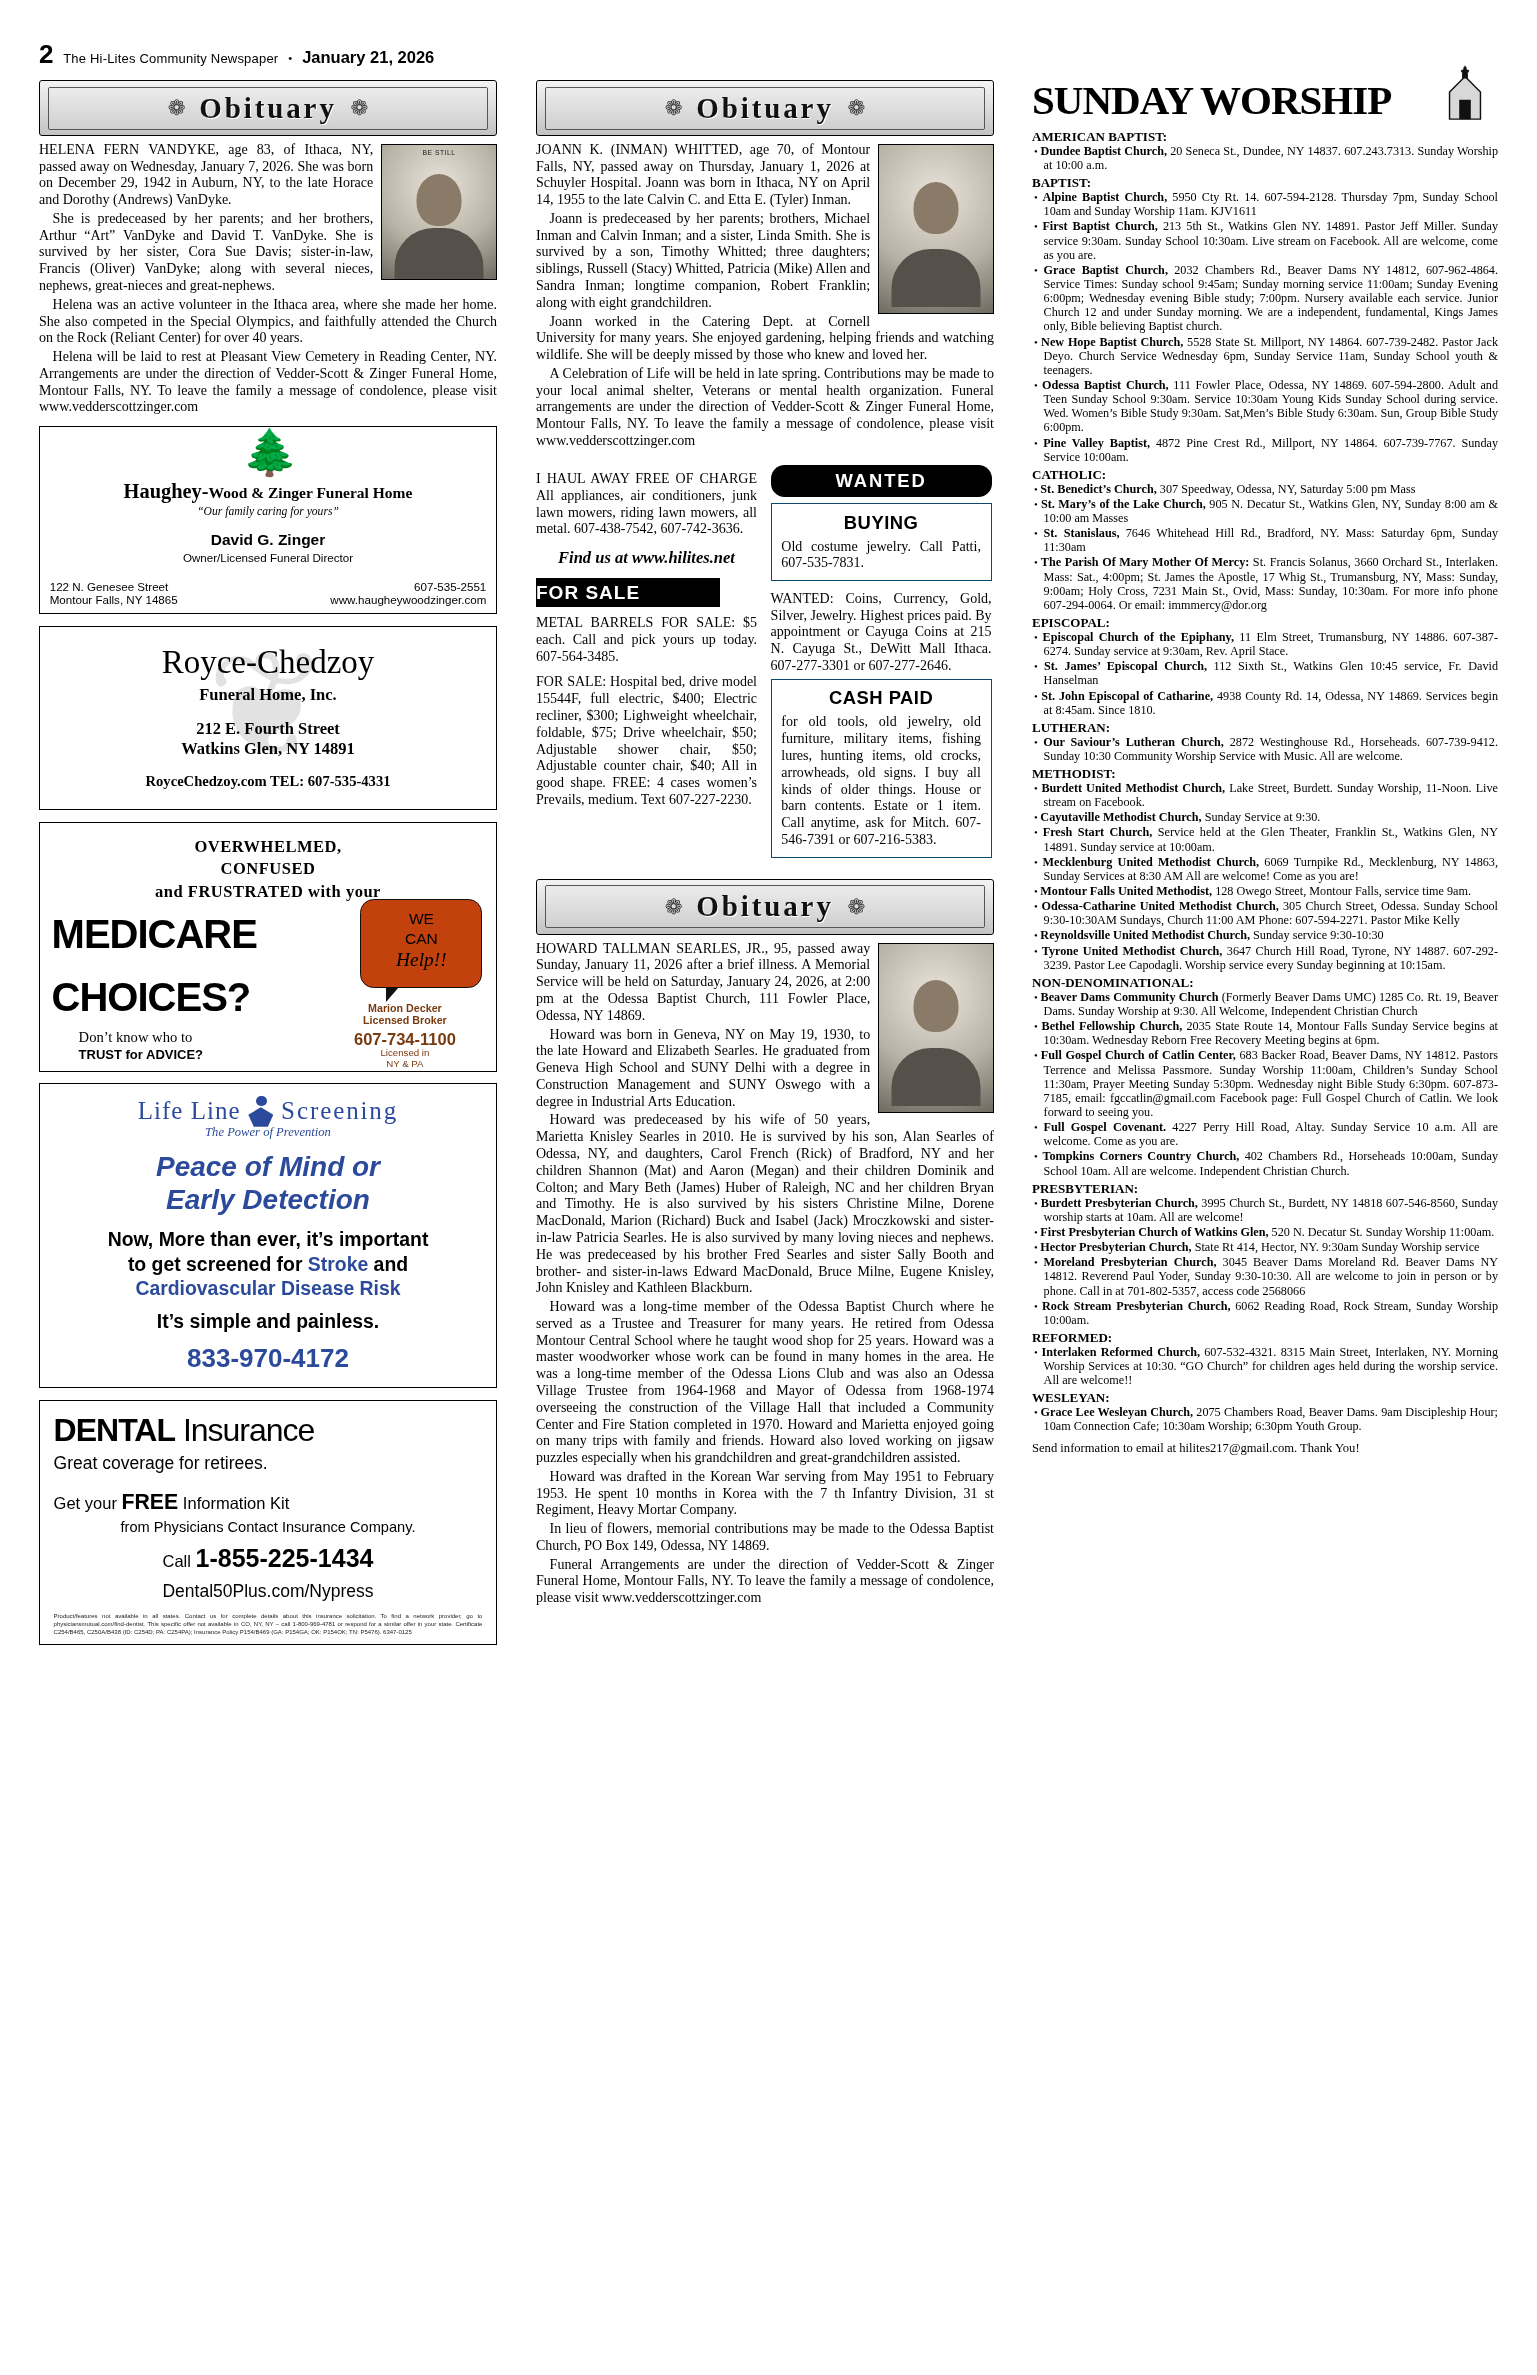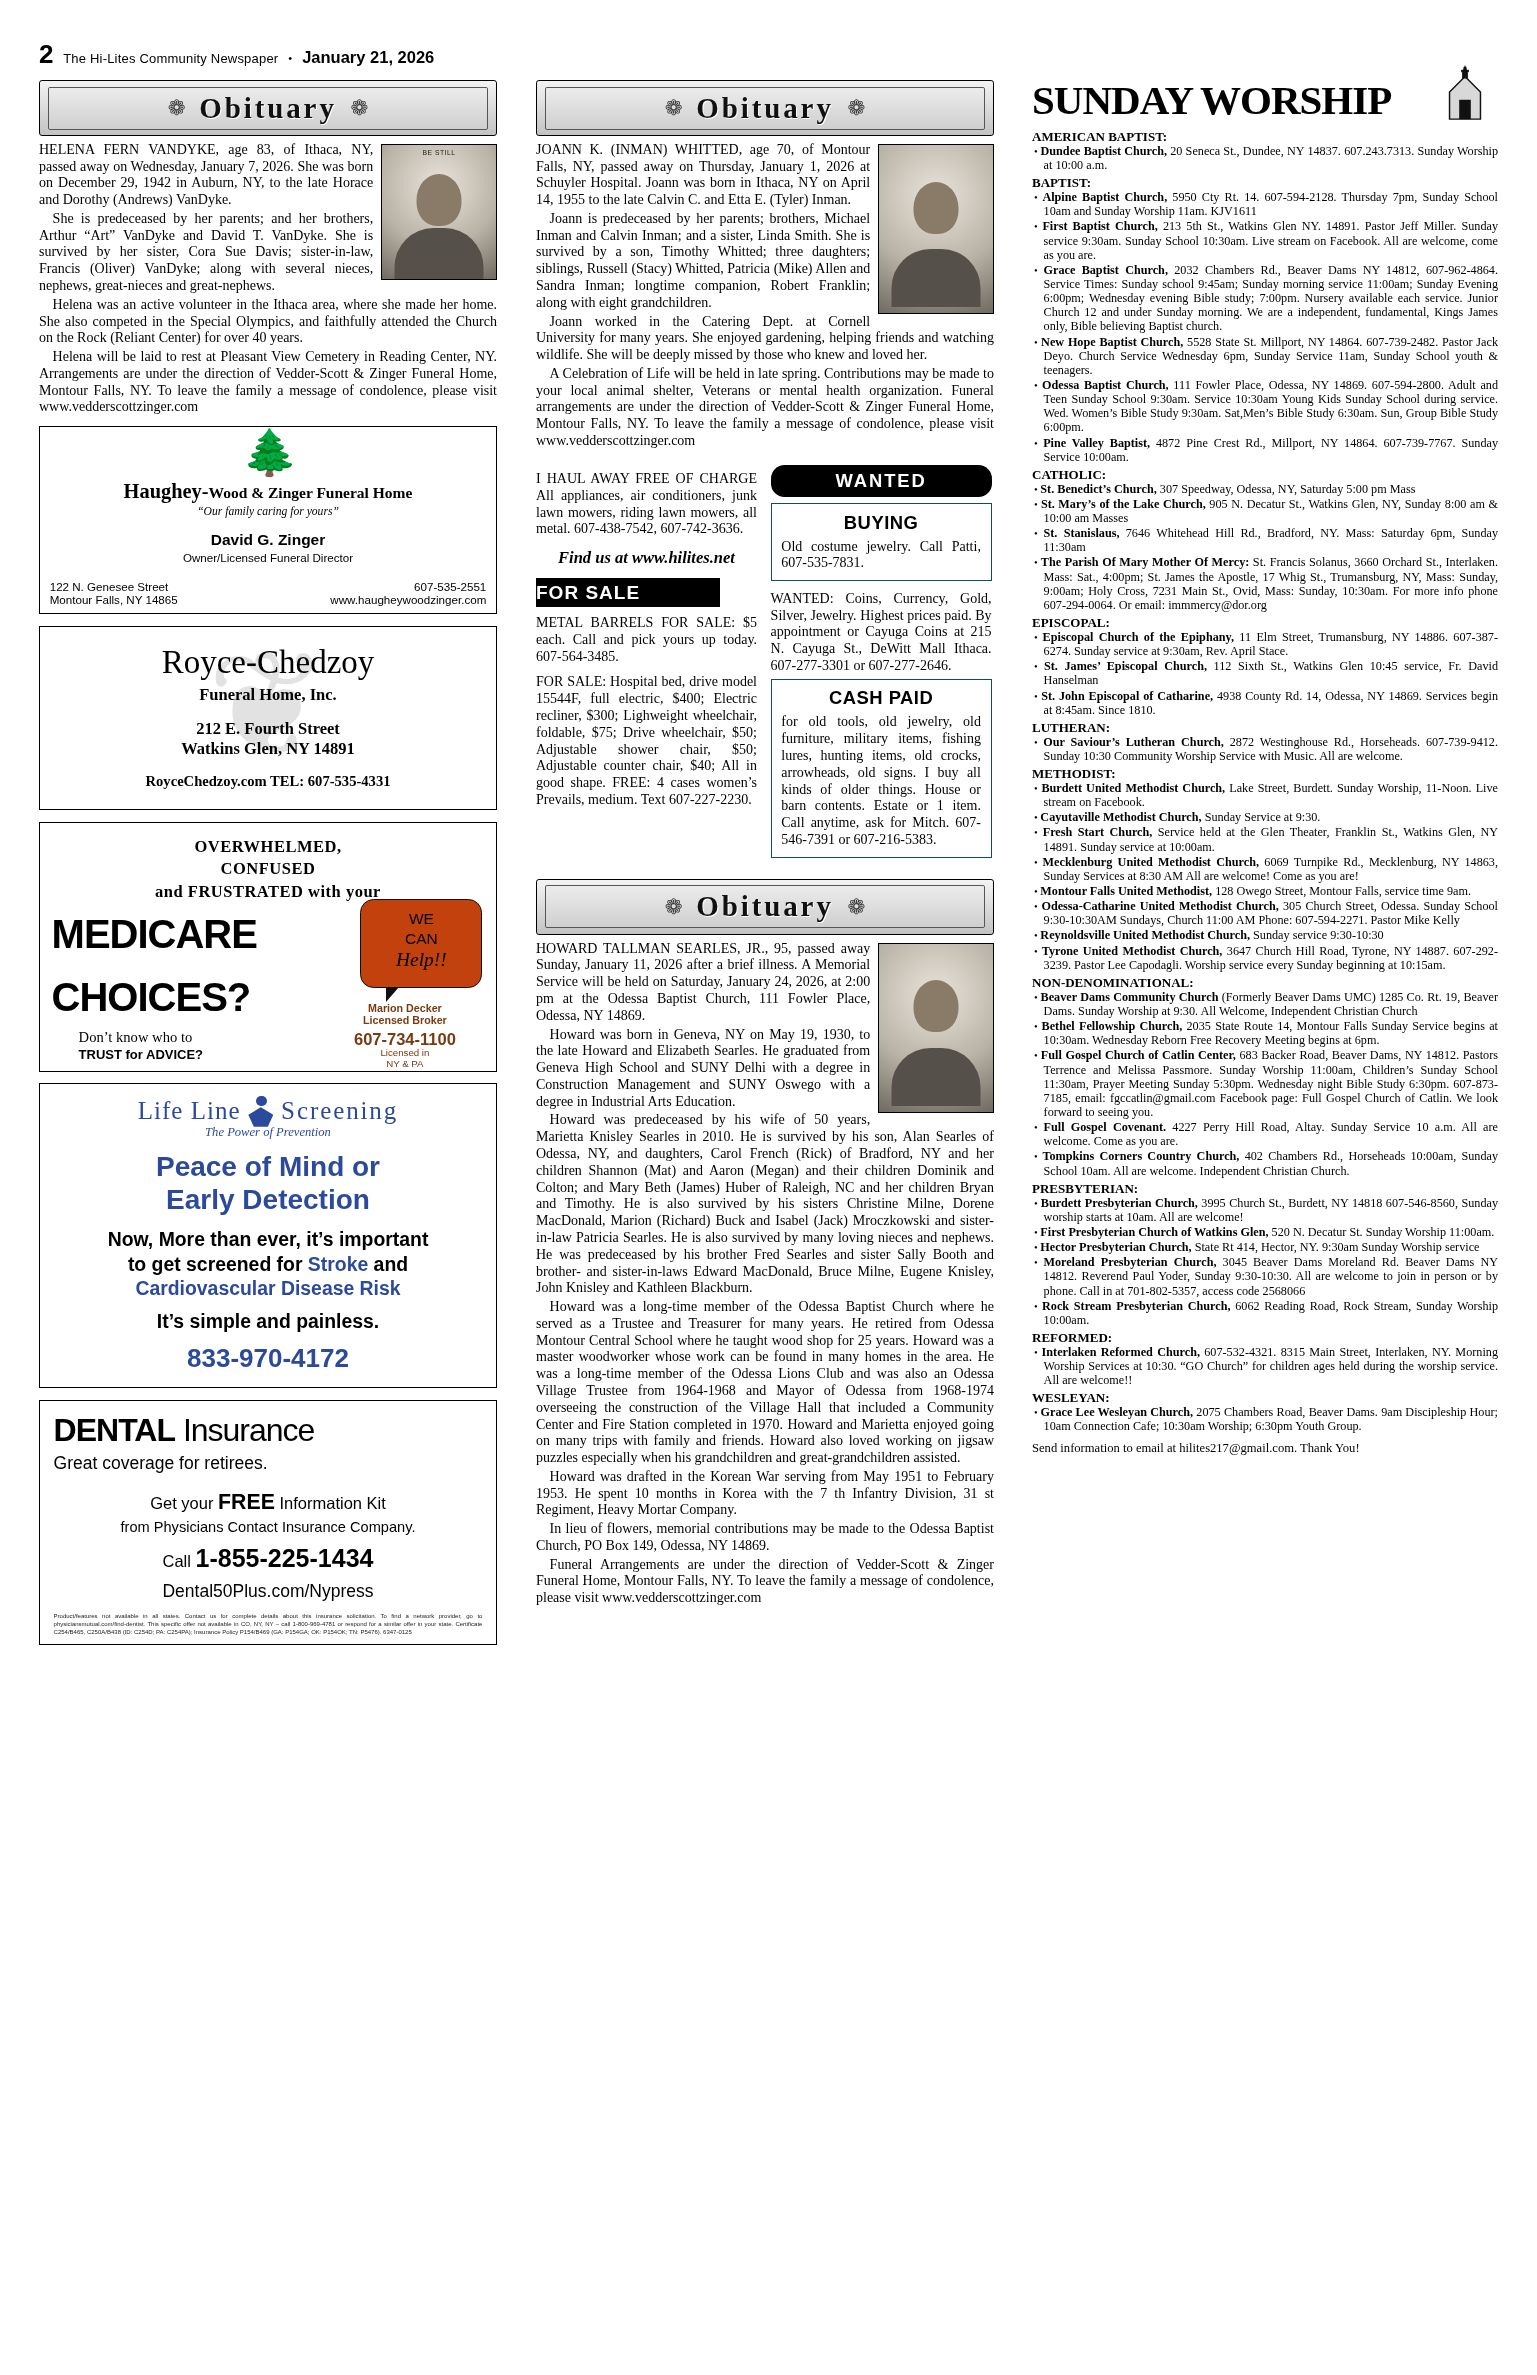--- a/index.html
+++ b/index.html
@@ -351,20 +351,21 @@
   }
   .ll-sub {
     font-family: "Liberation Serif", serif;
     font-style: italic;
     font-size: 12.6px;
     color: #2b4a9b;
     margin-top: -1.9px;
   }
   .ll-head {
     font-family: "Liberation Sans", sans-serif;
+    font-style: italic;
     font-weight: bold;
     font-size: 28px;
     color: #2b4a9b;
     margin-top: 11.6px;
     line-height: 1.15;
   }
   .ll-body {
     font-family: "Liberation Sans", sans-serif;
     font-weight: bold;
     font-size: 19.4px;
@@ -400,21 +401,21 @@
   }
   .dent-logo .light { font-weight: normal; }
   .dent-sub {
     font-family: "Liberation Sans", sans-serif;
     font-size: 17.5px;
     margin-top: 3.9px;
   }
   .dent-kit {
     font-family: "Liberation Sans", sans-serif;
     font-size: 16.5px;
-    text-align: center;
+    text-align: left;
     margin-top: 15.5px;
   }
   .dent-kit .free { font-weight: bold; font-size: 21.3px; }
   .dent-from {
     font-family: "Liberation Sans", sans-serif;
     font-size: 14.6px;
     text-align: center;
     margin-top: 3.9px;
   }
   .dent-call {

